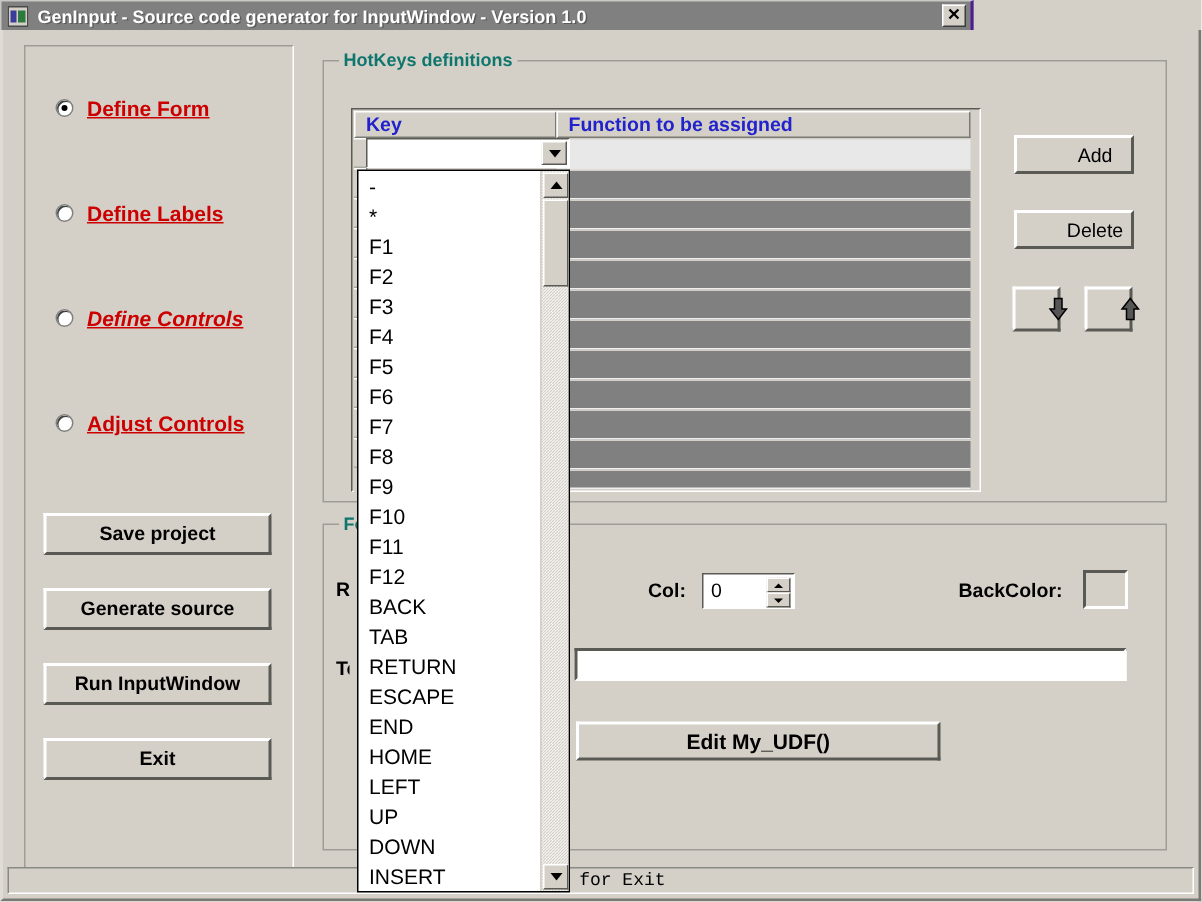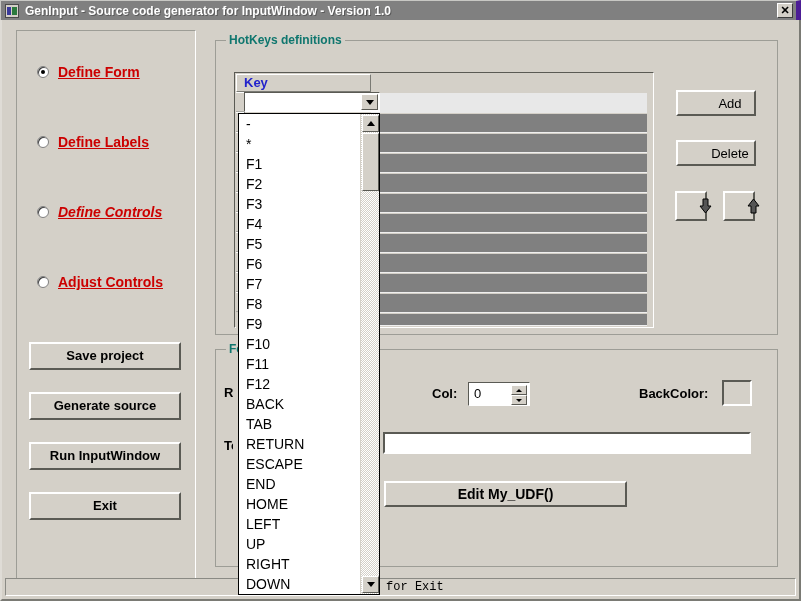--- a/index.html
+++ b/index.html
@@ -16,26 +16,26 @@
     height: 601px;
     overflow: hidden;
     background: #d4d0c8;
     box-sizing: border-box;
   }
 
   
   #titlebar {
     position: absolute;
     left: 0; top: 0;
-    width: 801px; height: 20px;
+    width: 649px; height: 20px;
     background: #808080;
     box-sizing: border-box;
     border-top: 1px solid #c8c8c4;
     border-left: 1px solid #c8c8c4;
-    border-right: 5px solid #4c1d95;
+    border-right: 2px solid #4c1d95;
     display: flex;
     align-items: center;
   }
   #title-icon {
     width: 14px; height: 14px;
     margin-left: 4px;
     background: #d4d0c8;
     border: 1px solid #4a4a4a;
     box-sizing: border-box;
     position: relative;
@@ -521,20 +521,21 @@
       <div class="panel-btn" style="top:411px;">Run InputWindow</div>
       <div class="panel-btn" style="top:461px;">Exit</div>
     </div>
 
     <div class="groupbox" id="hotkeys-group" style="left:213px; top:20px; width:563px; height:295px;">
       <span class="group-legend">HotKeys definitions</span>
     </div>
 
     <div id="grid">
       <div class="grid-header" style="left:1px; width:135px;">Key</div>
+      <div class="grid-header" style="left:136px; width:276px;">Function to be assigned</div>
 
       <div id="grid-rowhdr-strip">
         <div class="rowhdr-cell"></div>
         <div class="rowhdr-cell"></div>
         <div class="rowhdr-cell"></div>
         <div class="rowhdr-cell"></div>
         <div class="rowhdr-cell"></div>
         <div class="rowhdr-cell"></div>
         <div class="rowhdr-cell"></div>
         <div class="rowhdr-cell"></div>
@@ -626,21 +627,20 @@
           <div class="dd-item">F11</div>
           <div class="dd-item">F12</div>
           <div class="dd-item">BACK</div>
           <div class="dd-item">TAB</div>
           <div class="dd-item">RETURN</div>
           <div class="dd-item">ESCAPE</div>
           <div class="dd-item">END</div>
           <div class="dd-item">HOME</div>
           <div class="dd-item">LEFT</div>
           <div class="dd-item">UP</div>
-          <div class="dd-item">RIGHT</div>
           <div class="dd-item">DOWN</div>
           <div class="dd-item">INSERT</div>
         </div>
       <div id="dd-scrollbar">
         <div class="sb-btn" id="sb-up">
             <span class="tri-up"></span>
           </div>
         <div id="sb-thumb"></div>
         <div class="sb-btn" id="sb-down">
             <span class="tri-down"></span>

